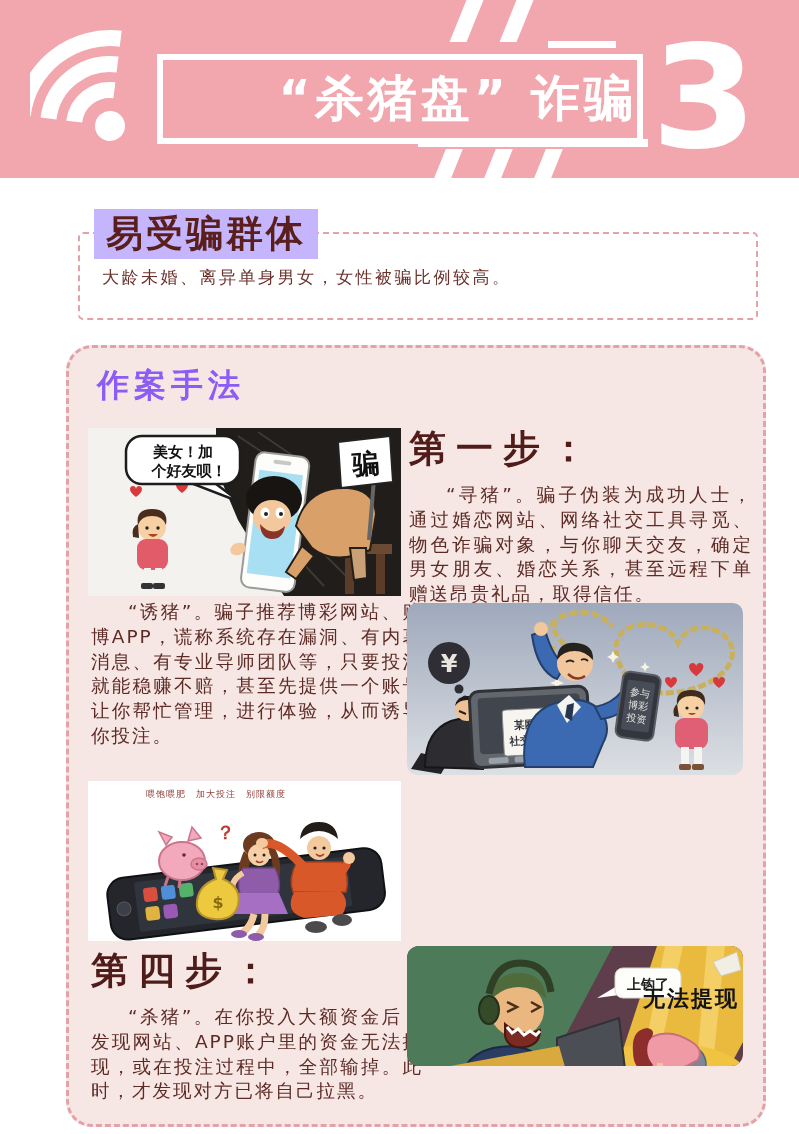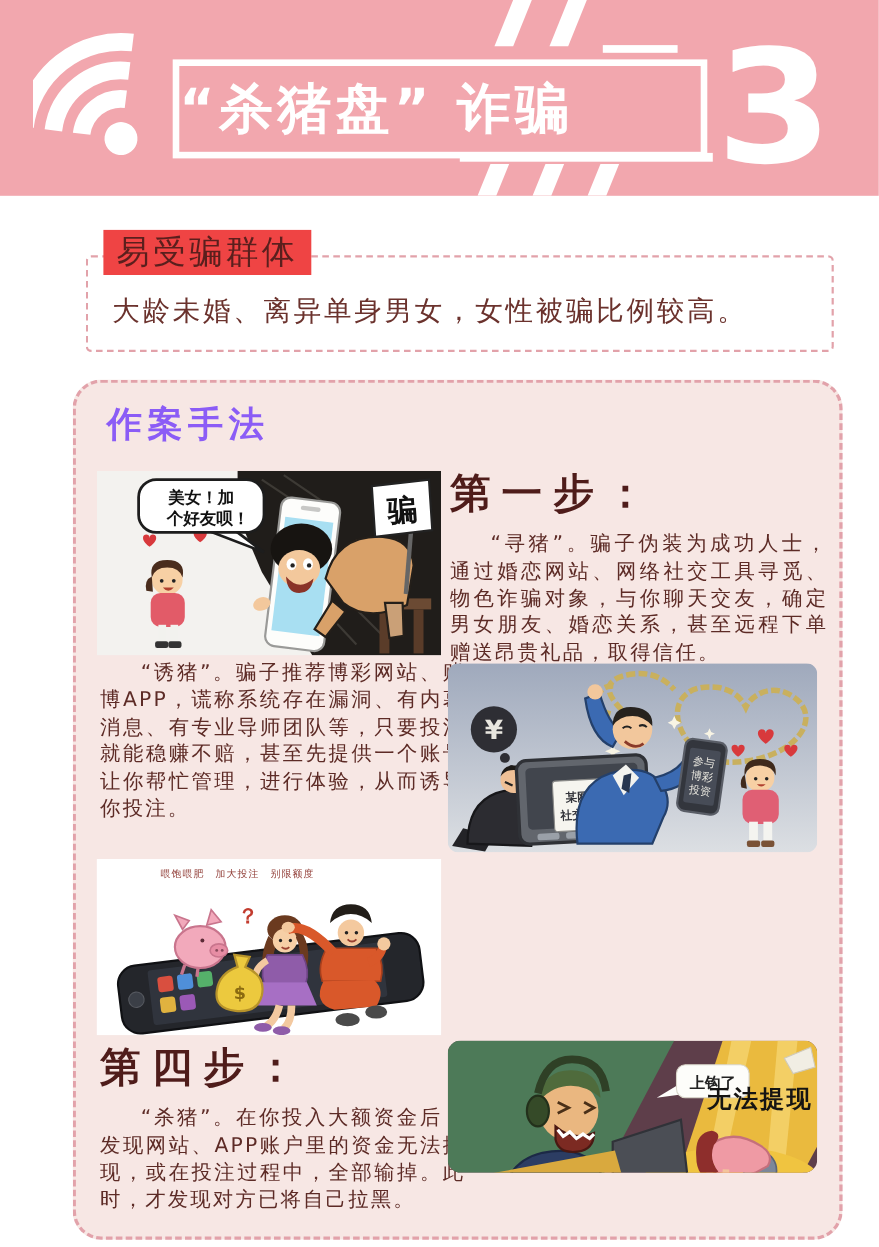--- a/index.html
+++ b/index.html
@@ -4,40 +4,40 @@
 <style>
   html,body{margin:0;padding:0;background:#ffffff;}
   .page{position:relative;width:799px;height:1134px;margin:0 auto;background:#fff;
         font-family:"DejaVu Sans","Liberation Sans",sans-serif;overflow:hidden;}
   svg{display:block;font-family:inherit;}
 
   
   .banner{position:absolute;left:0;top:0;width:799px;height:178px;background:#f2a7ae;overflow:hidden;}
   .wifi{position:absolute;left:30px;top:8px;}
   .title-box{position:absolute;left:157px;top:54px;width:486px;height:90px;border:6px solid #fff;
-             box-sizing:border-box;display:flex;align-items:center;justify-content:flex-start;}
+             box-sizing:border-box;display:flex;align-items:center;justify-content:flex-end;}
   .title-box span{font-size:49px;font-weight:900;color:#fff;letter-spacing:4px;white-space:nowrap;}
   .num3{position:absolute;right:42px;top:22px;font-size:152px;line-height:1;font-weight:900;color:#fff;
         transform:scaleY(.94);}
   .stripe{position:absolute;background:#fff;width:17px;transform:skewX(-22deg);}
   .s1{left:458px;top:0;height:42px;}
   .s2{left:508px;top:0;height:42px;}
   .s3{left:440px;top:149px;height:29px;}
   .s4{left:490px;top:149px;height:29px;}
   .s5{left:540px;top:149px;height:29px;}
   .hline{position:absolute;background:#fff;height:7px;}
   .h1{left:548px;top:41px;width:68px;}
   .h2{left:418px;top:139px;width:230px;height:8px;}
 
   
   .victims{position:absolute;left:78px;top:232px;width:680px;height:88px;
            border:2px dashed #e2a2aa;border-radius:5px;box-sizing:border-box;}
-  .v-title{position:absolute;left:14px;top:-25px;margin:0;background:#ef4444;padding:0 12px;
-           font-size:30px;font-weight:400;color:#5a1f1d;letter-spacing:3px;}
-  .v-body{margin:0;padding:32px 18px 0 22px;font-size:25px;color:#6b322d;letter-spacing:2.5px;}
+  .v-title{position:absolute;left:14px;top:-25px;margin:0;background:#c4b5fd;padding:0 12px;
+           font-size:37px;font-weight:700;color:#5a1f1d;letter-spacing:3px;}
+  .v-body{margin:0;padding:32px 18px 0 22px;font-size:17px;color:#6b322d;letter-spacing:2.5px;}
 
   
   .methods{position:absolute;left:66px;top:345px;width:700px;height:782px;background:#f7e7e4;
            border:3px dashed #e2a2aa;border-radius:26px;box-sizing:border-box;}
   .m-title{position:absolute;left:28px;top:16px;margin:0;font-size:32px;font-weight:900;
            color:#8b5cf6;letter-spacing:5px;}
   .ill{position:absolute;overflow:hidden;}
   .ill-1{left:19px;top:80px;width:313px;height:168px;}
   .ill-2{left:338px;top:255px;width:336px;height:172px;border-radius:10px;}
   .ill-3{left:19px;top:433px;width:313px;height:160px;background:#fff;}

